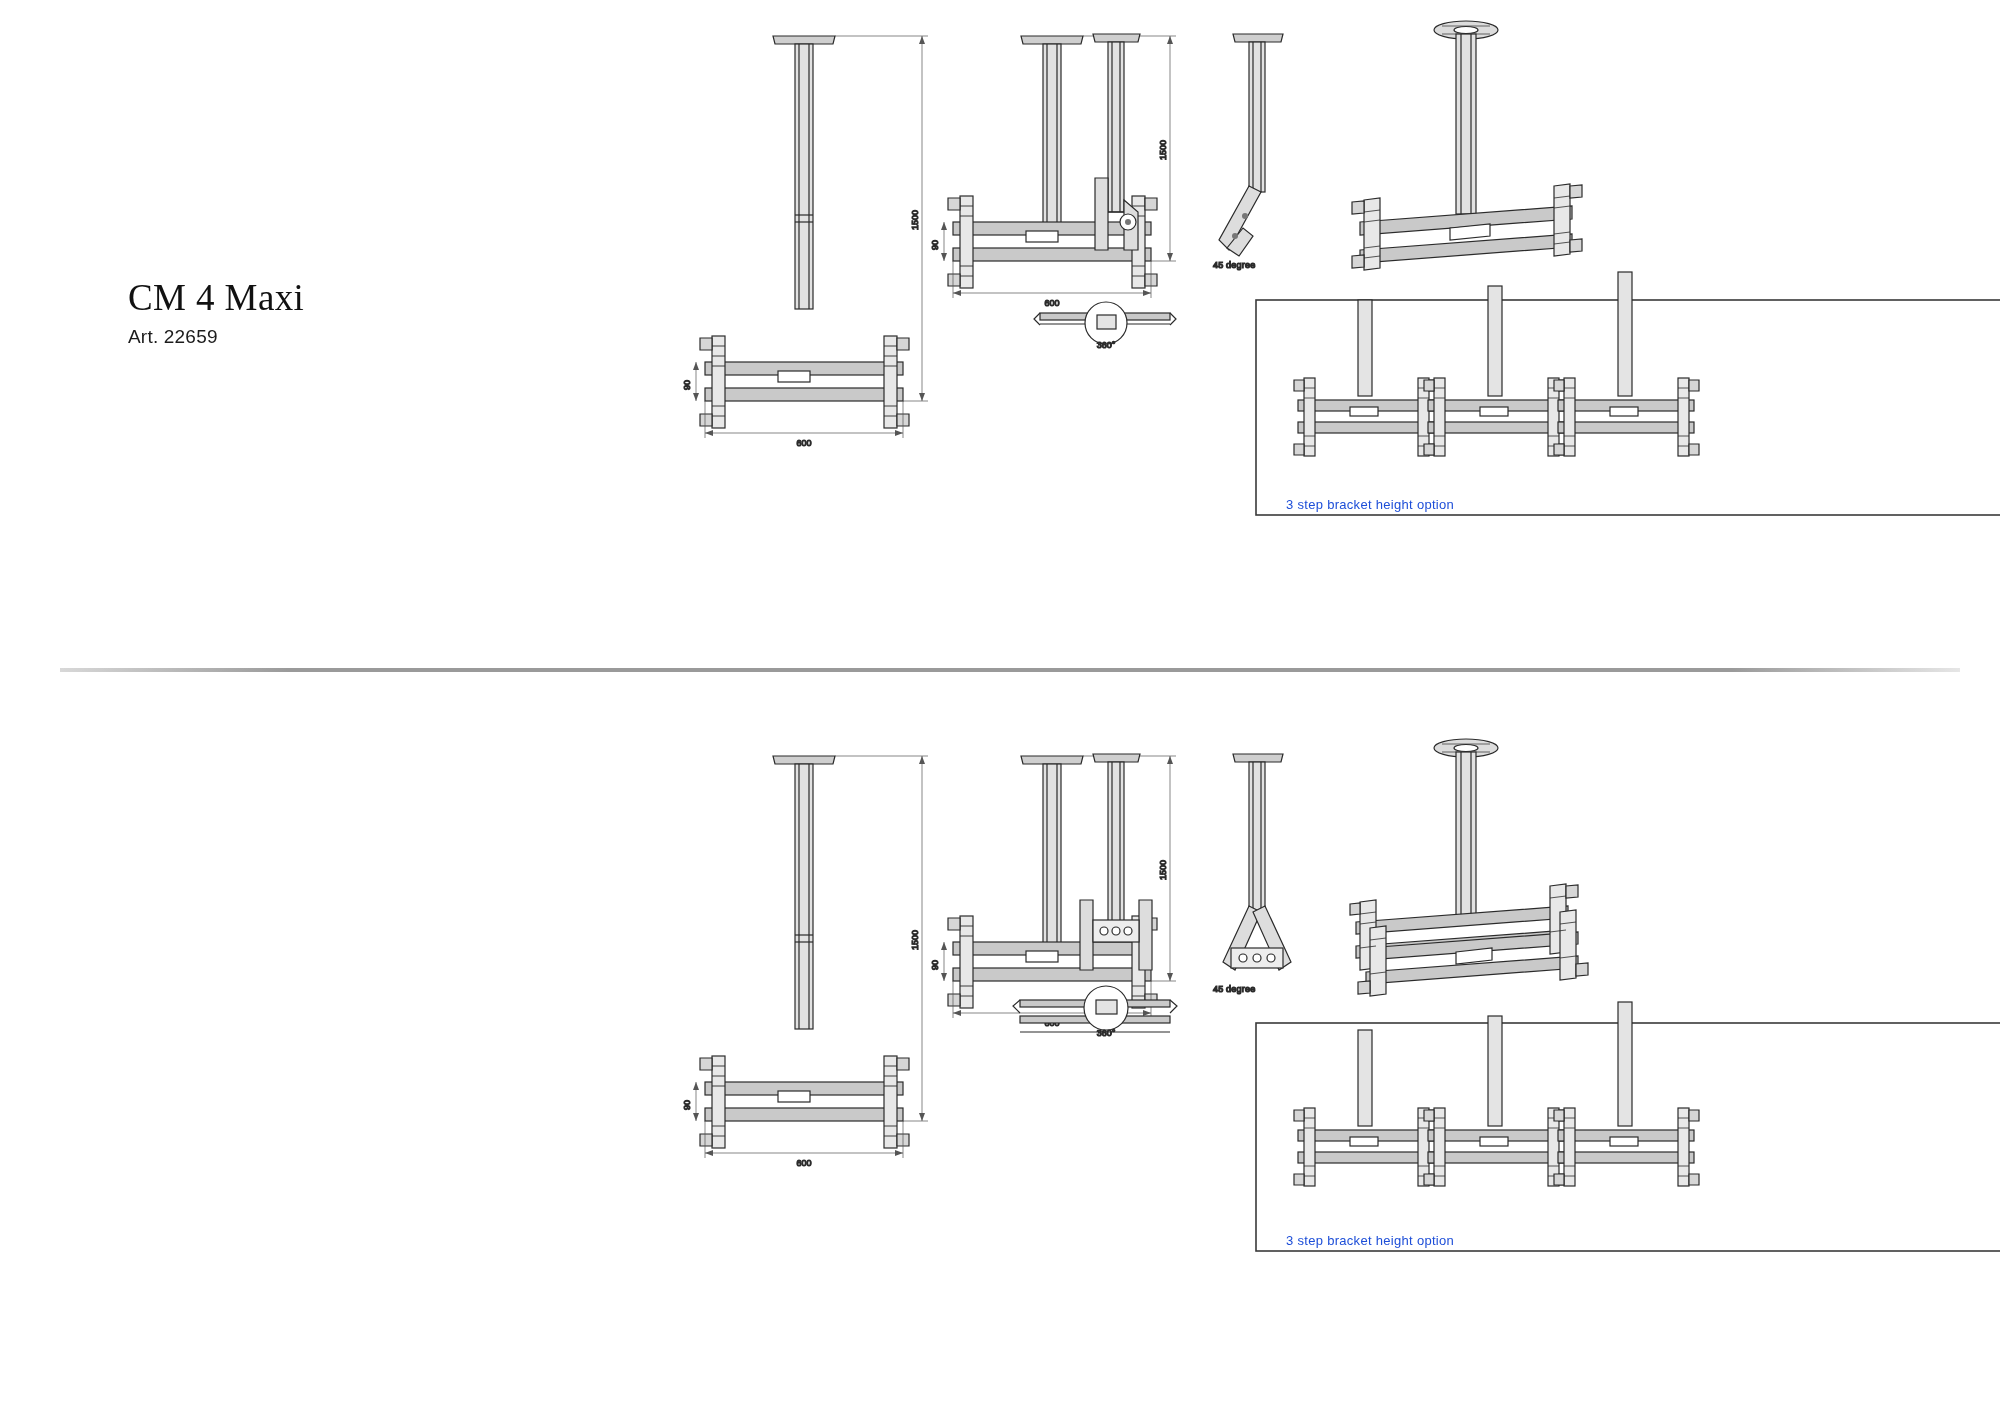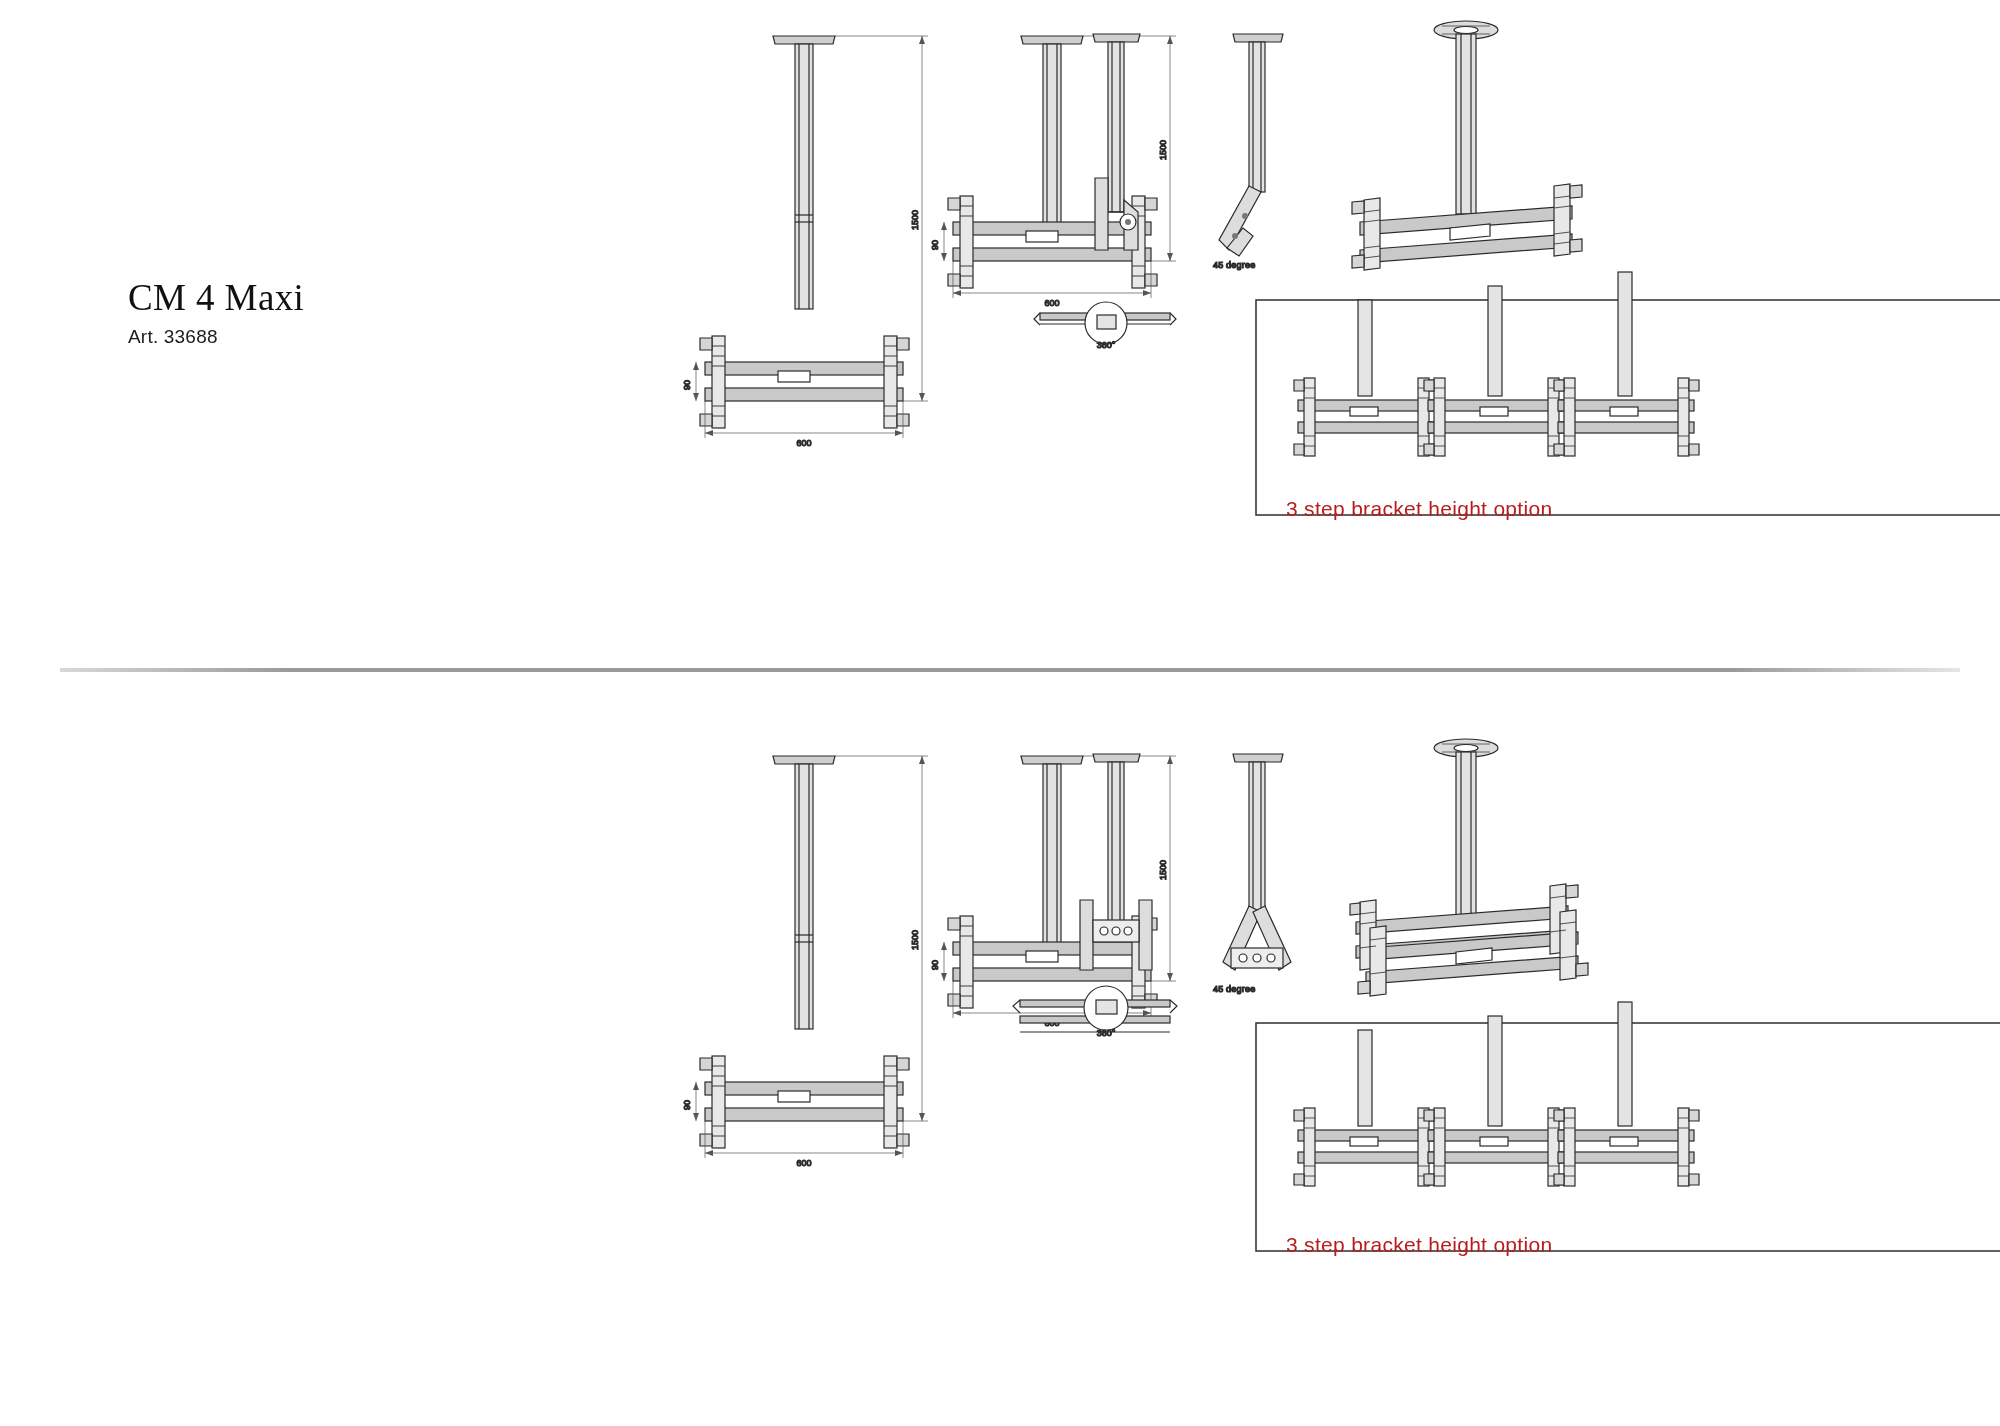--- a/index.html
+++ b/index.html
@@ -66,22 +66,22 @@
   .drawings {
     position: absolute;
     left: 660px;
     top: 0;
     width: 1340px;
     height: 660px;
   }
   .drawings svg { display: block; }
   .note-label {
     position: absolute;
-    font-size: 21px;
-    color: #b91c1c;
+    font-size: 13px;
+    color: #1d4ed8;
     letter-spacing: 0.3px;
     white-space: nowrap;
   }
   .small-note {
     position: absolute;
     font-size: 9px;
     color: #444;
     letter-spacing: 0.2px;
     white-space: nowrap;
   }
@@ -93,21 +93,21 @@
 </style>
 </head>
 <body>
 
 <div class="sheet">
 
   <div class="product-block" id="block-0">
 
     <div class="title-wrap">
       <div class="product-title">CM 4 Maxi</div>
-      <div class="product-art">Art. 33688</div>
+      <div class="product-art">Art. 22659</div>
     </div>
 
     <div class="drawings">
       <svg width="1340" height="660" viewBox="0 0 1340 660">
         <g stroke="#2b2b2b" fill="none" stroke-width="1.2">
 
           <g>
 
             <path d="M 113 36 L 175 36 L 173 44 L 115 44 Z" fill="#cfcfcf" stroke="#2b2b2b"></path>
 

